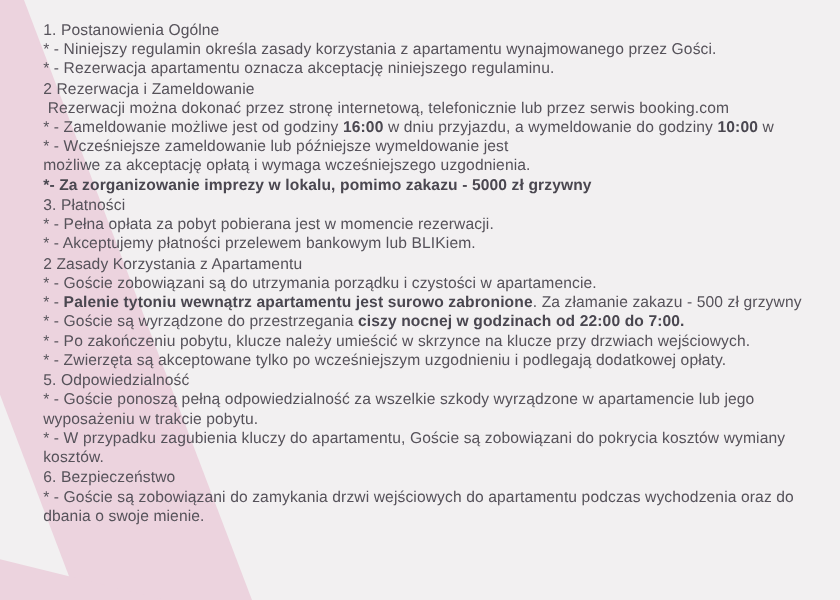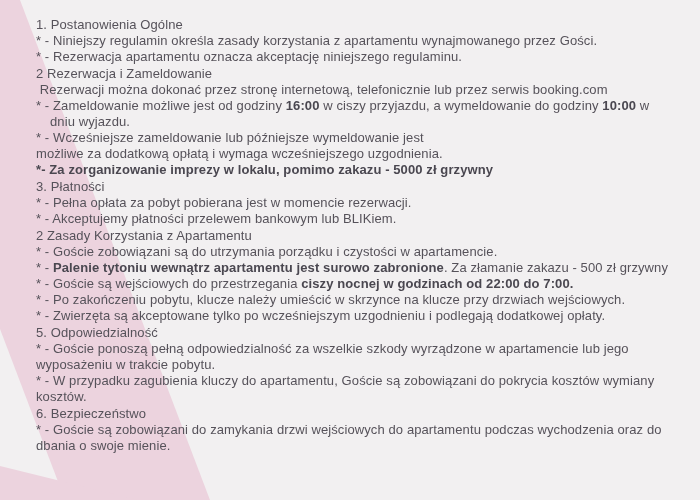--- a/index.html
+++ b/index.html
@@ -52,36 +52,35 @@
 
 <div class="content">
     <section class="rule-section">
       <div class="section-heading">1. Postanowienia Ogólne</div>
       <div class="rule-line"><span>* - Niniejszy regulamin określa zasady korzystania z apartamentu wynajmowanego przez Gości.</span></div>
       <div class="rule-line"><span>* - Rezerwacja apartamentu oznacza akceptację niniejszego regulaminu.</span></div>
     </section>
     <section class="rule-section">
       <div class="section-heading">2 Rezerwacja i Zameldowanie</div>
       <div class="rule-line"><span> Rezerwacji można dokonać przez stronę internetową, telefonicznie lub przez serwis booking.com</span></div>
-      <div class="rule-line"><span>* - Zameldowanie możliwe jest od godziny </span><span class="em">16:00</span><span> w ciszy przyjazdu, a wymeldowanie do godziny </span><span class="em">10:00</span><span> w</span></div>
-      <div class="rule-line indent"><span>dniu wyjazdu.</span></div>
+      <div class="rule-line"><span>* - Zameldowanie możliwe jest od godziny </span><span class="em">16:00</span><span> w dniu przyjazdu, a wymeldowanie do godziny </span><span class="em">10:00</span><span> w</span></div>
       <div class="rule-line"><span>* - Wcześniejsze zameldowanie lub późniejsze wymeldowanie jest</span></div>
-      <div class="rule-line"><span>możliwe za dodatkową opłatą i wymaga wcześniejszego uzgodnienia.</span></div>
+      <div class="rule-line"><span>możliwe za akceptację opłatą i wymaga wcześniejszego uzgodnienia.</span></div>
       <div class="rule-line"><span class="em">*- Za zorganizowanie imprezy w lokalu, pomimo zakazu - 5000 zł grzywny</span></div>
     </section>
     <section class="rule-section">
       <div class="section-heading">3. Płatności</div>
       <div class="rule-line"><span>* - Pełna opłata za pobyt pobierana jest w momencie rezerwacji.</span></div>
       <div class="rule-line"><span>* - Akceptujemy płatności przelewem bankowym lub BLIKiem.</span></div>
     </section>
     <section class="rule-section">
       <div class="section-heading">2 Zasady Korzystania z Apartamentu</div>
       <div class="rule-line"><span>* - Goście zobowiązani są do utrzymania porządku i czystości w apartamencie.</span></div>
       <div class="rule-line"><span>* - </span><span class="em">Palenie tytoniu wewnątrz apartamentu jest surowo zabronione</span><span>. Za złamanie zakazu - 500 zł grzywny</span></div>
-      <div class="rule-line"><span>* - Goście są wejściowych do przestrzegania </span><span class="em">ciszy nocnej w godzinach od 22:00 do 7:00.</span></div>
+      <div class="rule-line"><span>* - Goście są wyrządzone do przestrzegania </span><span class="em">ciszy nocnej w godzinach od 22:00 do 7:00.</span></div>
       <div class="rule-line"><span>* - Po zakończeniu pobytu, klucze należy umieścić w skrzynce na klucze przy drzwiach wejściowych.</span></div>
       <div class="rule-line"><span>* - Zwierzęta są akceptowane tylko po wcześniejszym uzgodnieniu i podlegają dodatkowej opłaty.</span></div>
     </section>
     <section class="rule-section">
       <div class="section-heading">5. Odpowiedzialność</div>
       <div class="rule-line"><span>* - Goście ponoszą pełną odpowiedzialność za wszelkie szkody wyrządzone w apartamencie lub jego</span></div>
       <div class="rule-line"><span>wyposażeniu w trakcie pobytu.</span></div>
       <div class="rule-line"><span>* - W przypadku zagubienia kluczy do apartamentu, Goście są zobowiązani do pokrycia kosztów wymiany</span></div>
       <div class="rule-line"><span>kosztów.</span></div>
     </section>

